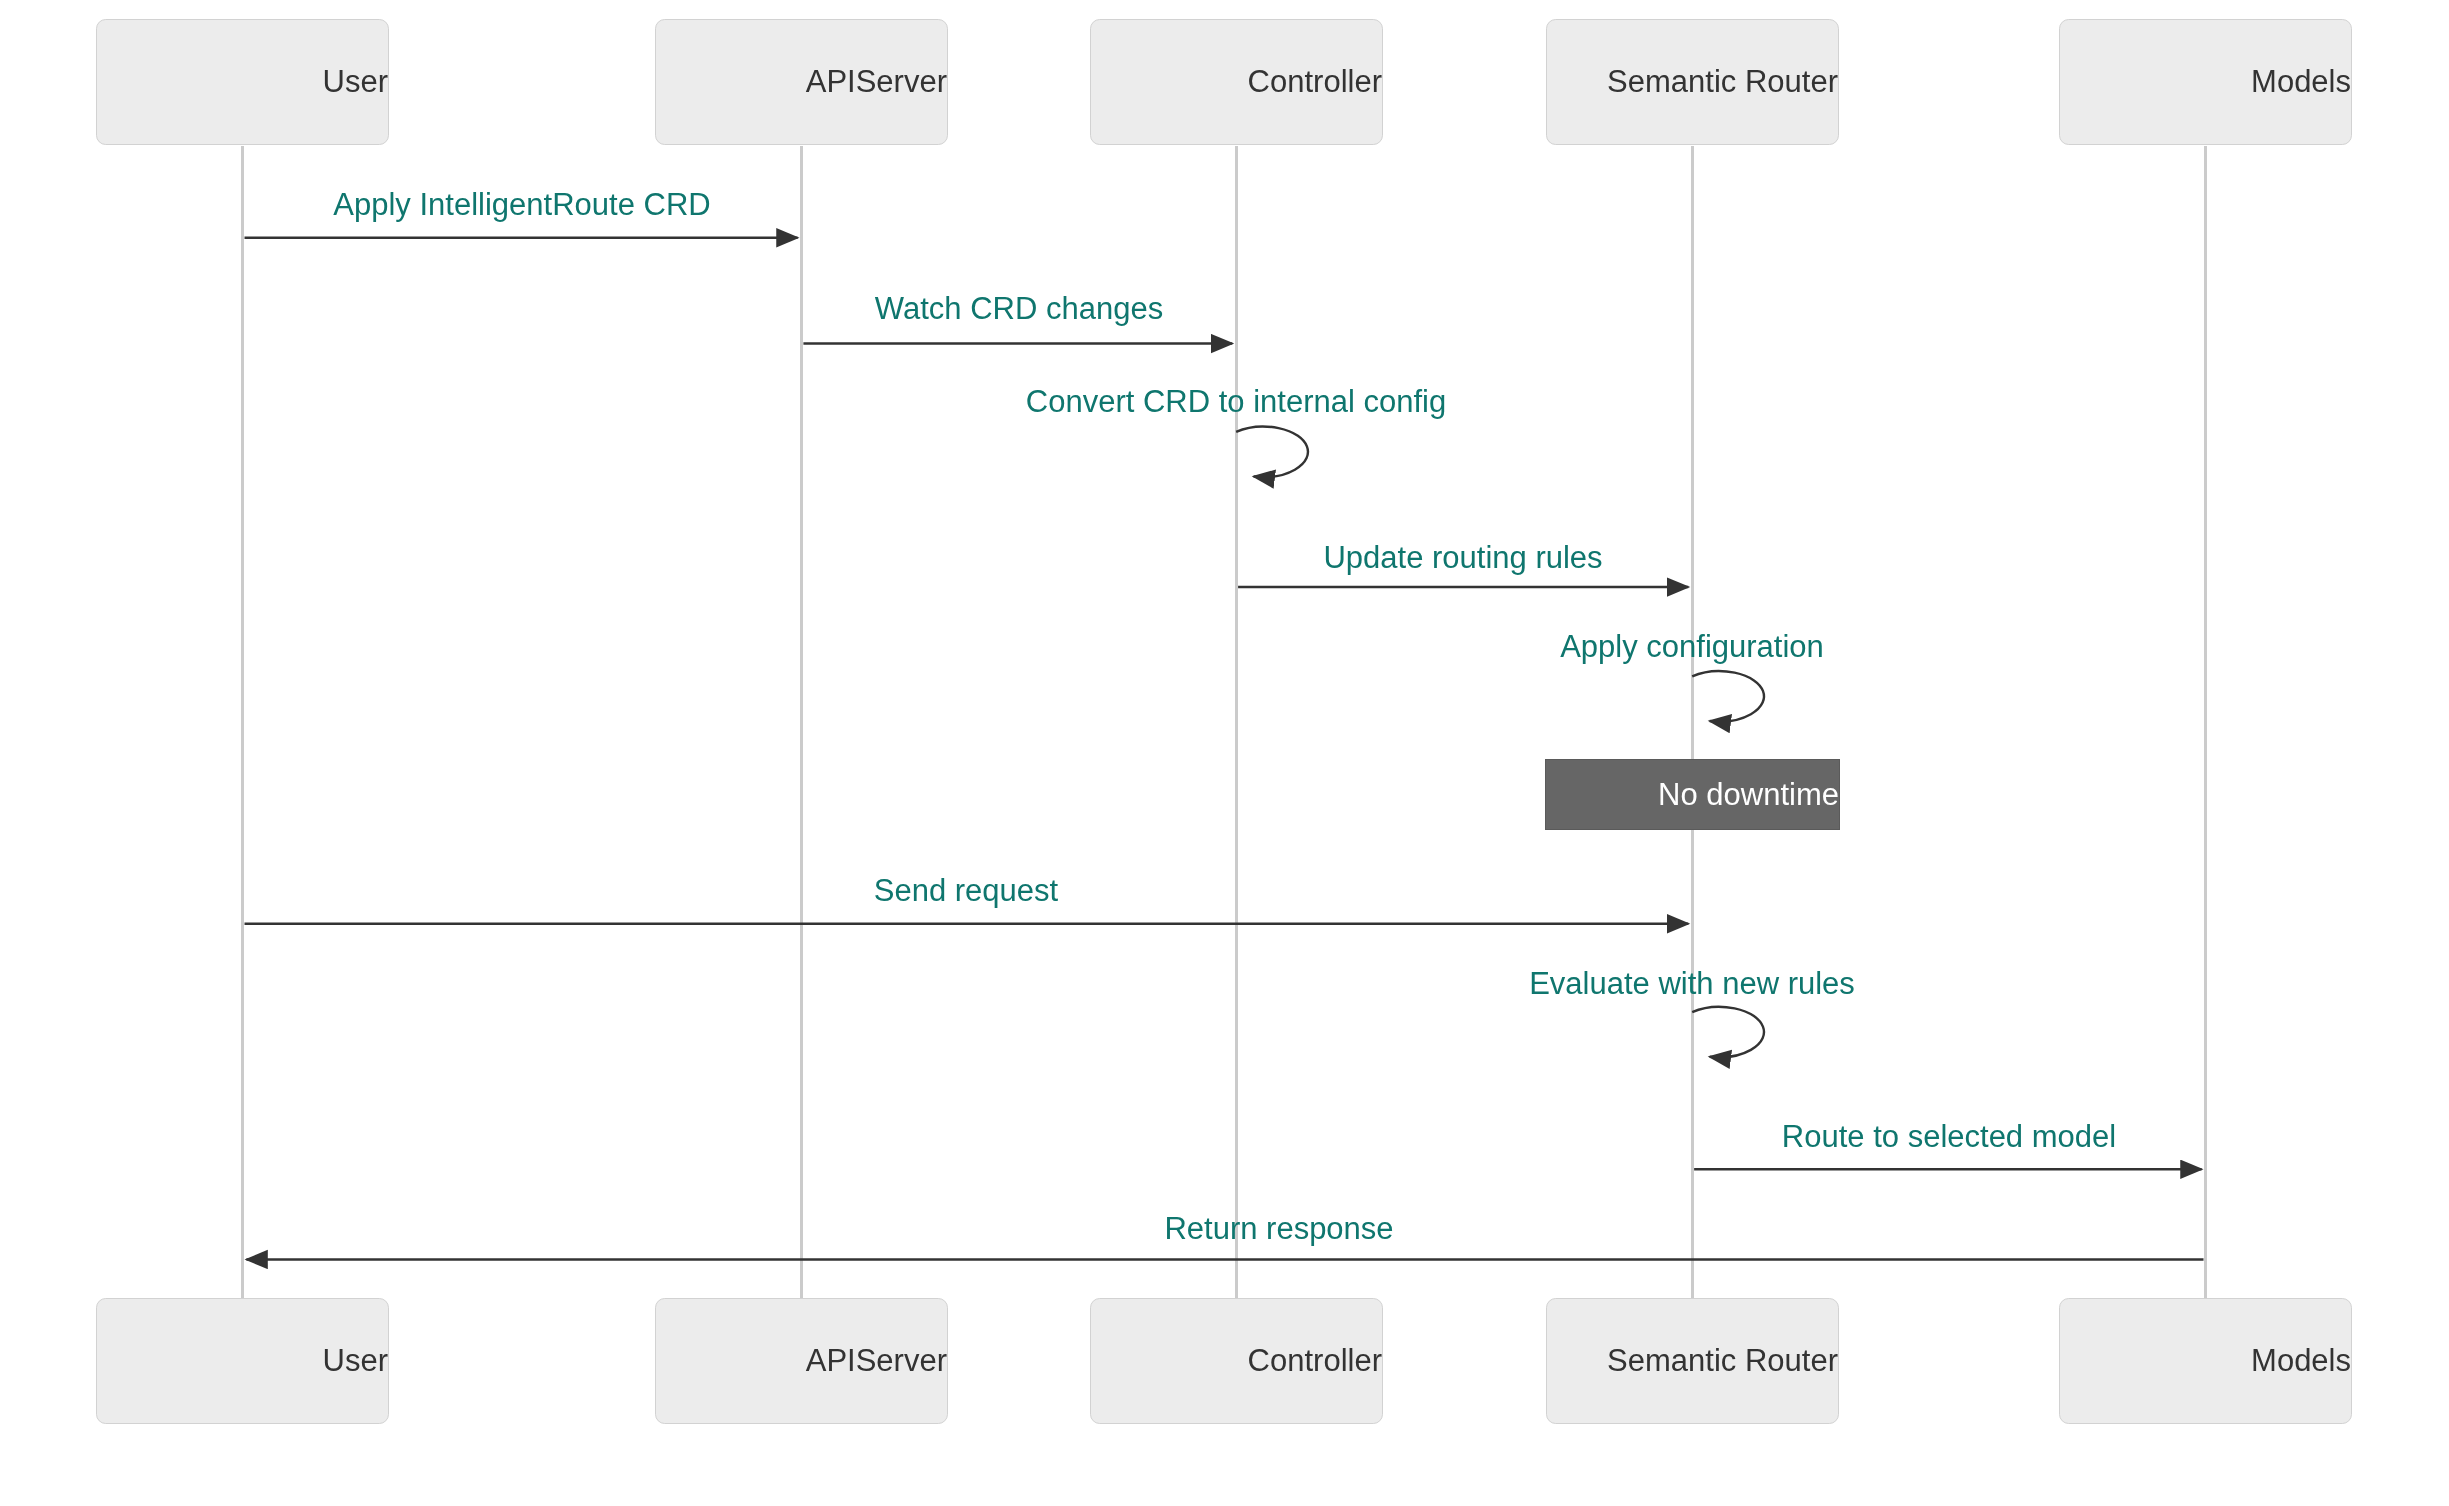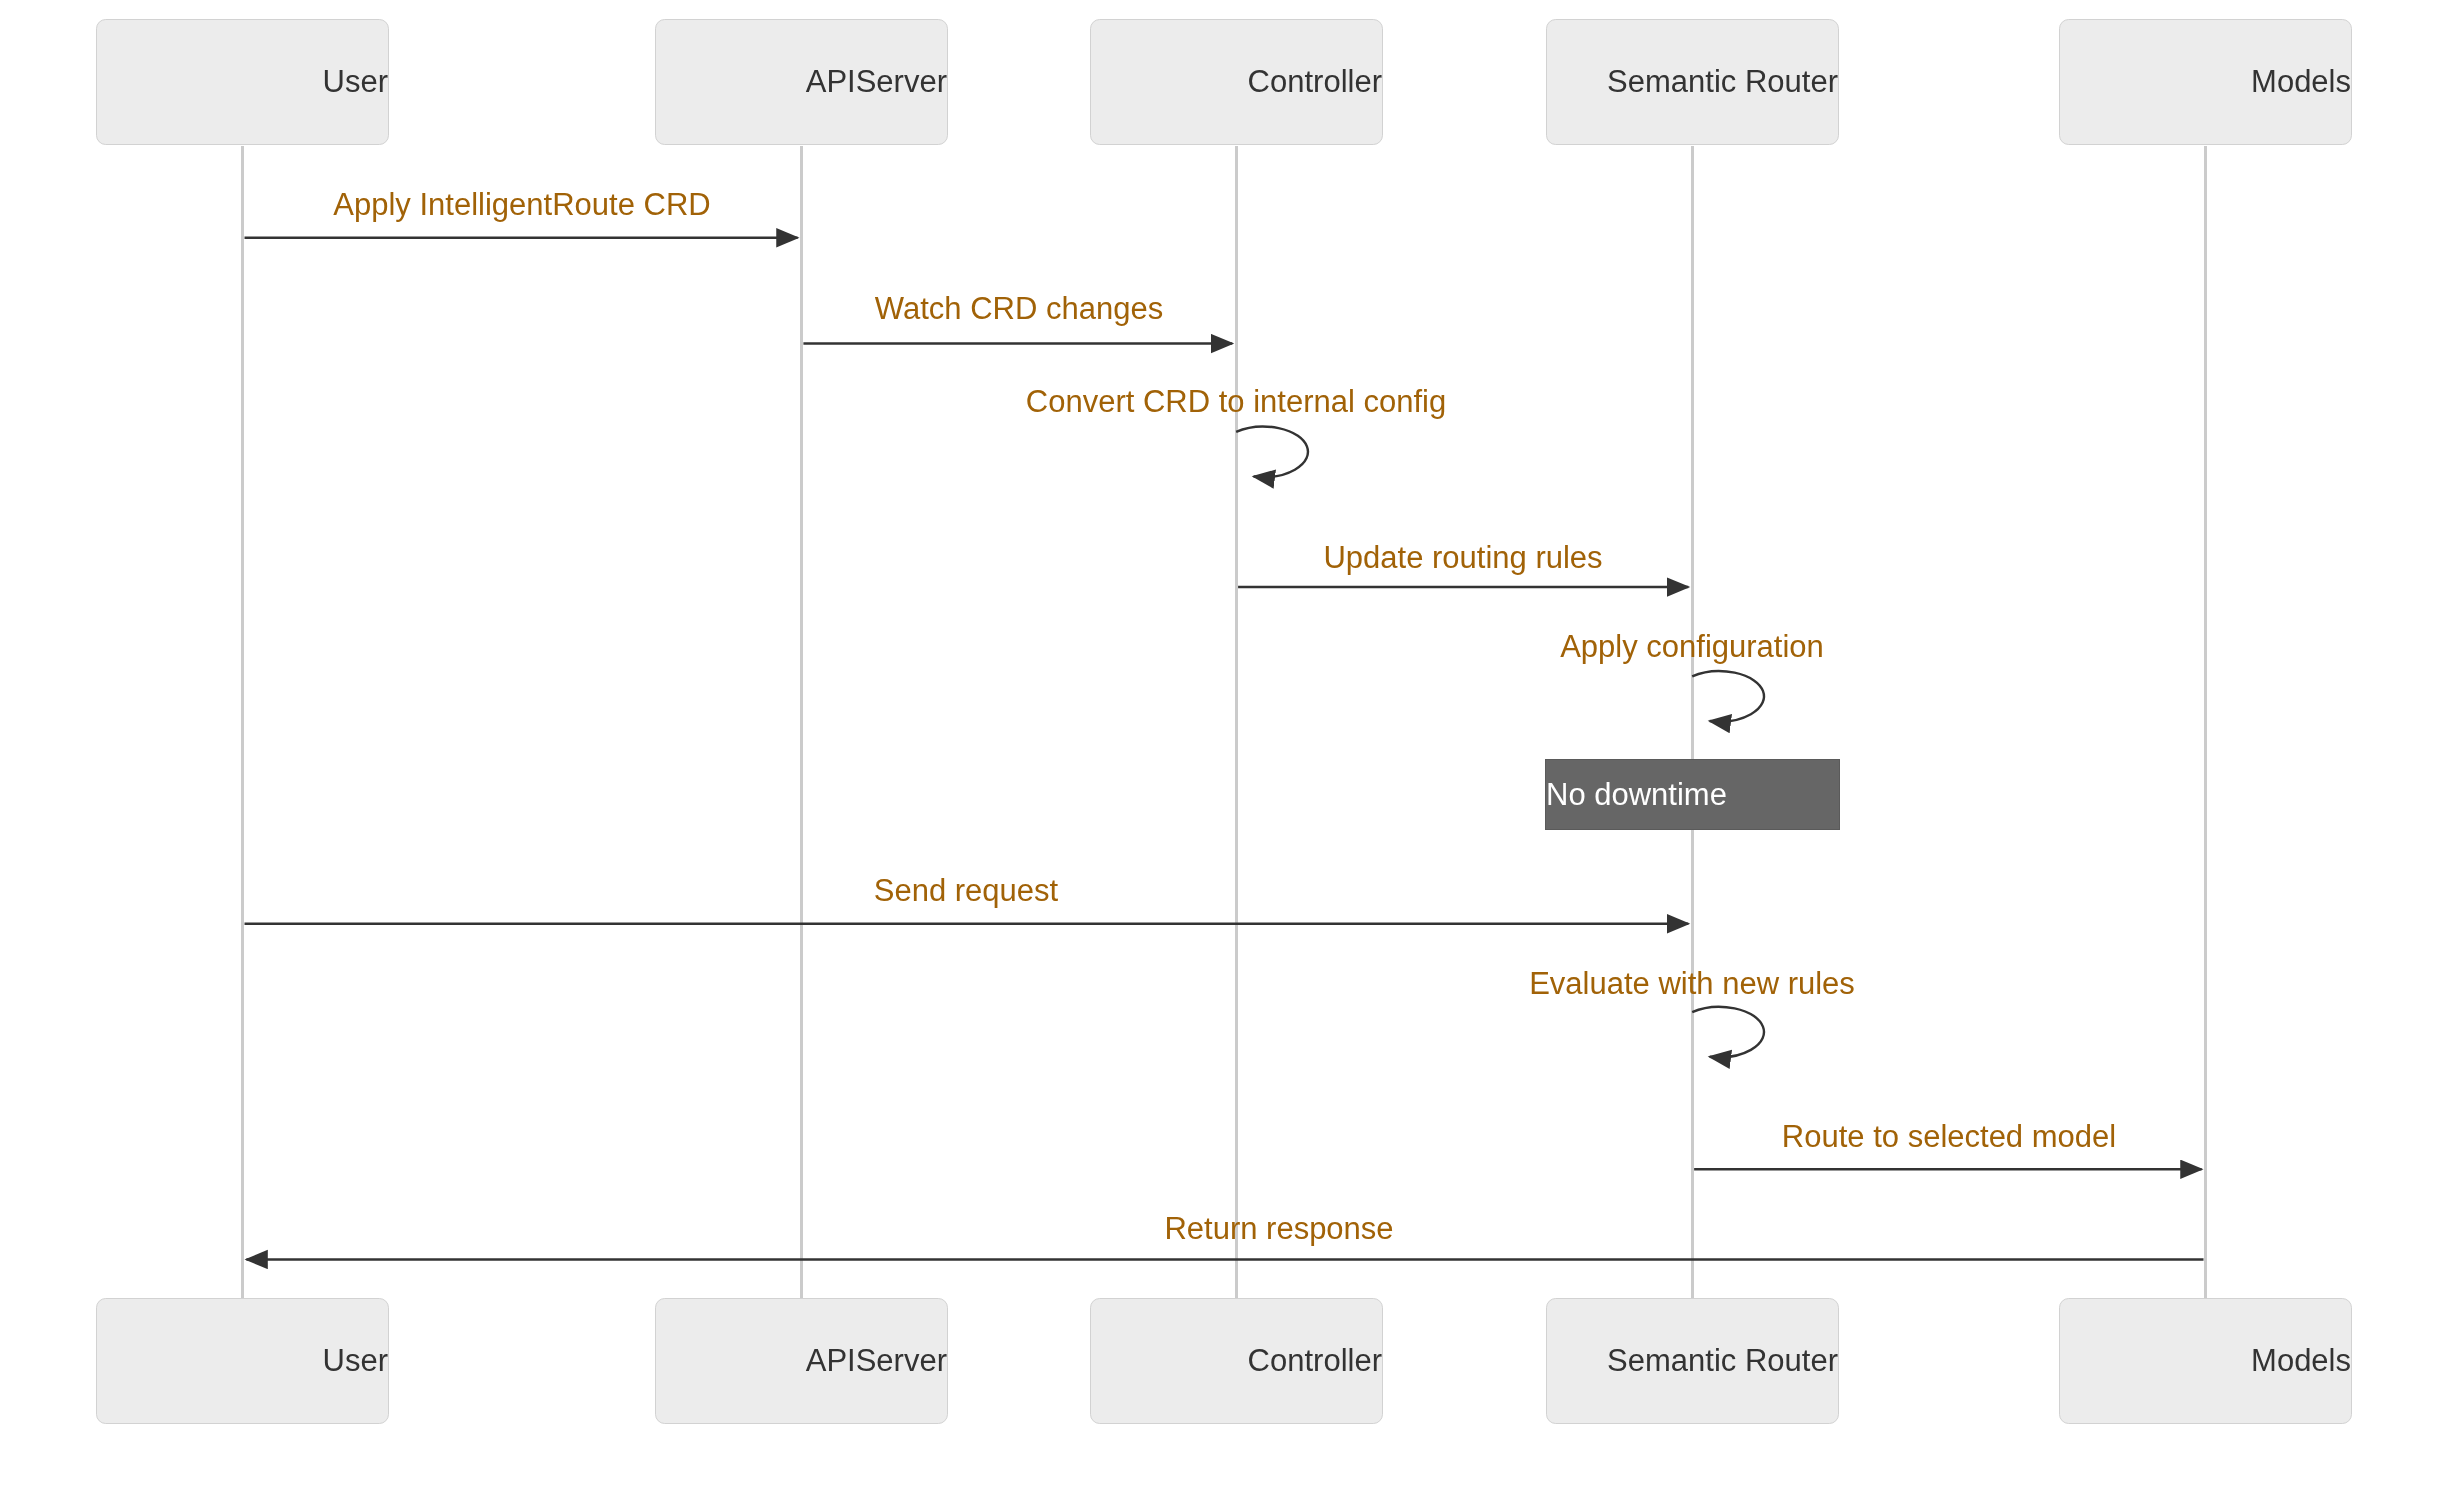--- a/index.html
+++ b/index.html
@@ -39,35 +39,35 @@
   #arrow-layer {
     position: absolute;
     left: 0; top: 0;
     z-index: 3;
   }
   .msg-label {
     position: absolute;
     transform: translateX(-50%);
     white-space: nowrap;
     font-size: 31px;
-    color: #a16207;
+    color: #0f766e;
     z-index: 4;
   }
   .note-box {
     position: absolute;
     left: 1545px;
     top: 759px;
     width: 295px;
     height: 71px;
     background: #666666;
     border: 1px solid #5a5a5a;
     box-sizing: border-box;
     display: flex;
     align-items: center;
-    justify-content: flex-start;
+    justify-content: flex-end;
     font-size: 31px;
     color: #ffffff;
     z-index: 5;
   }
 </style>
 </head>
 <body>
 
 <div id="stage">
 

